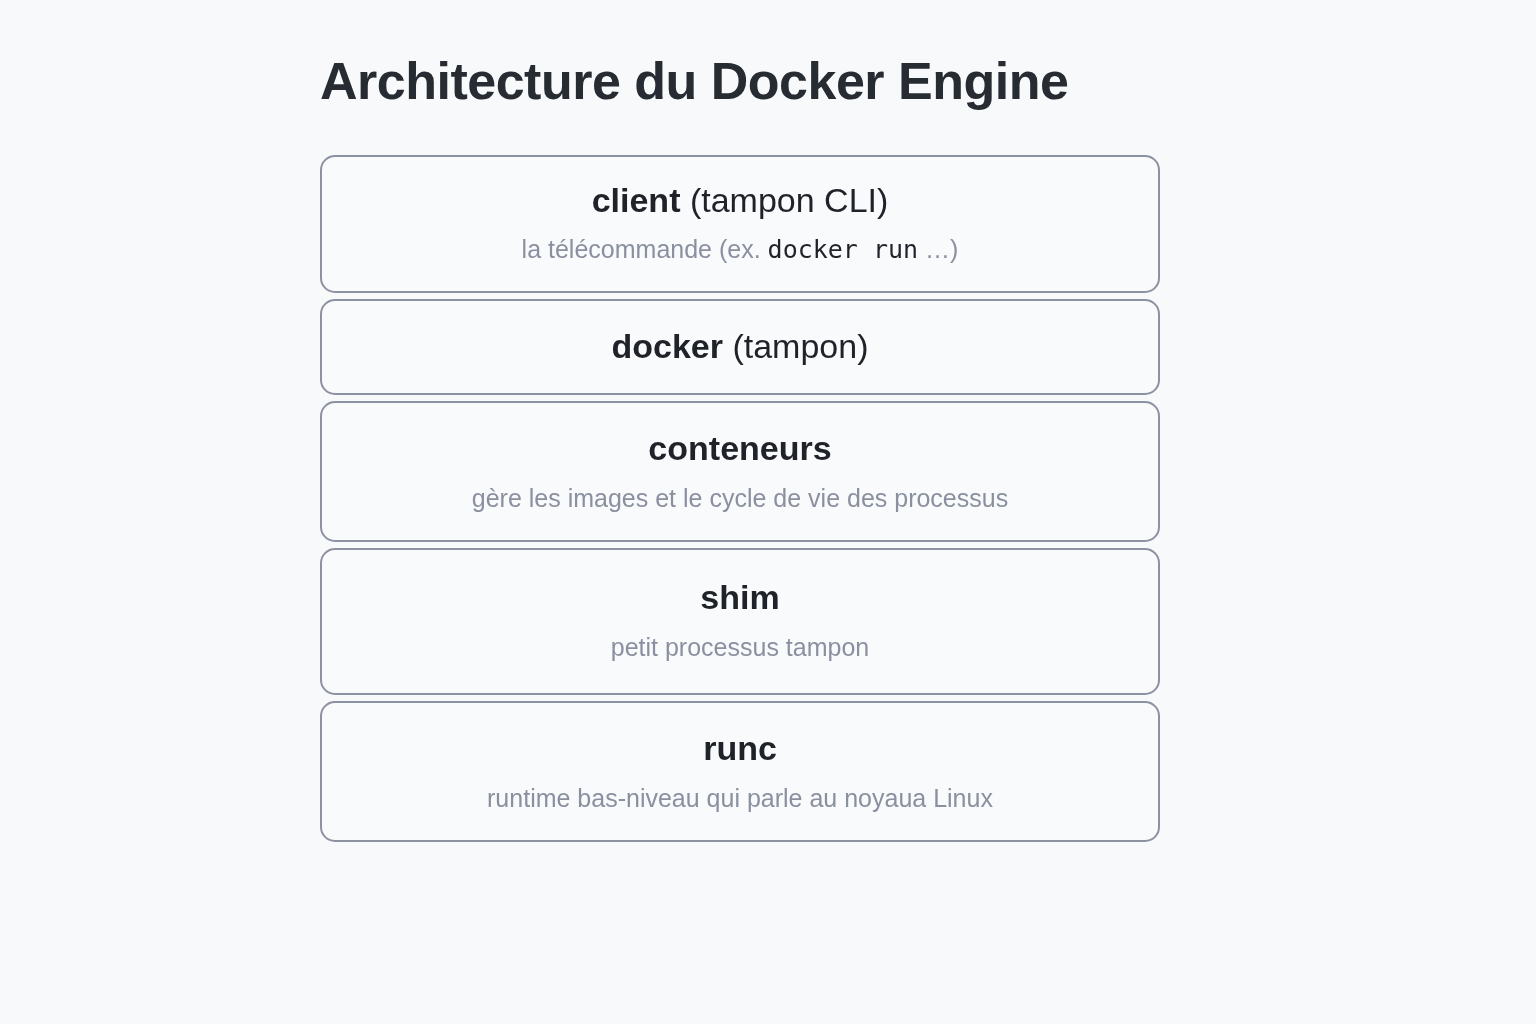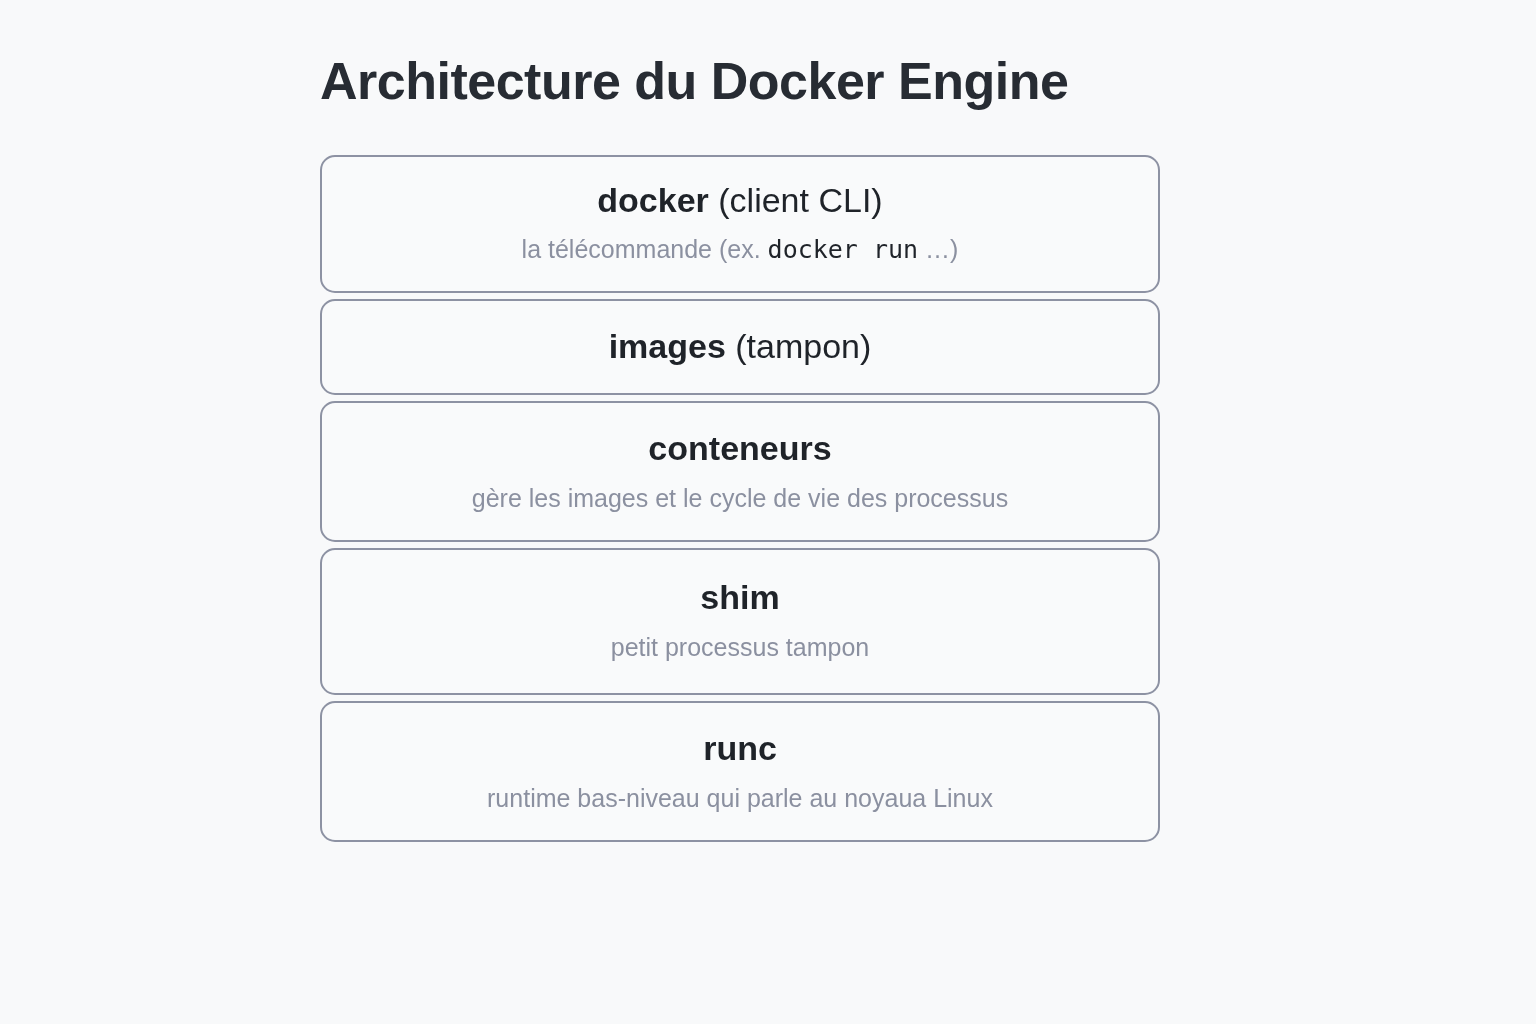--- a/index.html
+++ b/index.html
@@ -105,32 +105,32 @@
 
 <div class="page">
   <div class="stack">
 
     <h1 class="page-title">Architecture du Docker Engine</h1>
 
     <div class="cards">
 
       <div class="card card-1">
         <div class="card-title">
-          <span class="strong">docker</span><span> (client CLI)</span>
+          <span class="strong">client</span><span> (tampon CLI)</span>
         </div>
         <div class="card-sub">
           <span>la télécommande (ex.</span>
           <span class="mono">docker run</span>
           <span>…)</span>
         </div>
       </div>
 
       <div class="card card-2">
         <div class="card-title">
-          <span class="strong">images</span><span> (tampon)</span>
+          <span class="strong">docker</span><span> (tampon)</span>
         </div>
       </div>
 
       <div class="card card-3">
         <div class="card-title">
           <span class="strong">conteneurs</span><span></span>
         </div>
         <div class="card-sub">
           <span>gère les images et le cycle de vie des processus</span>
         </div>

